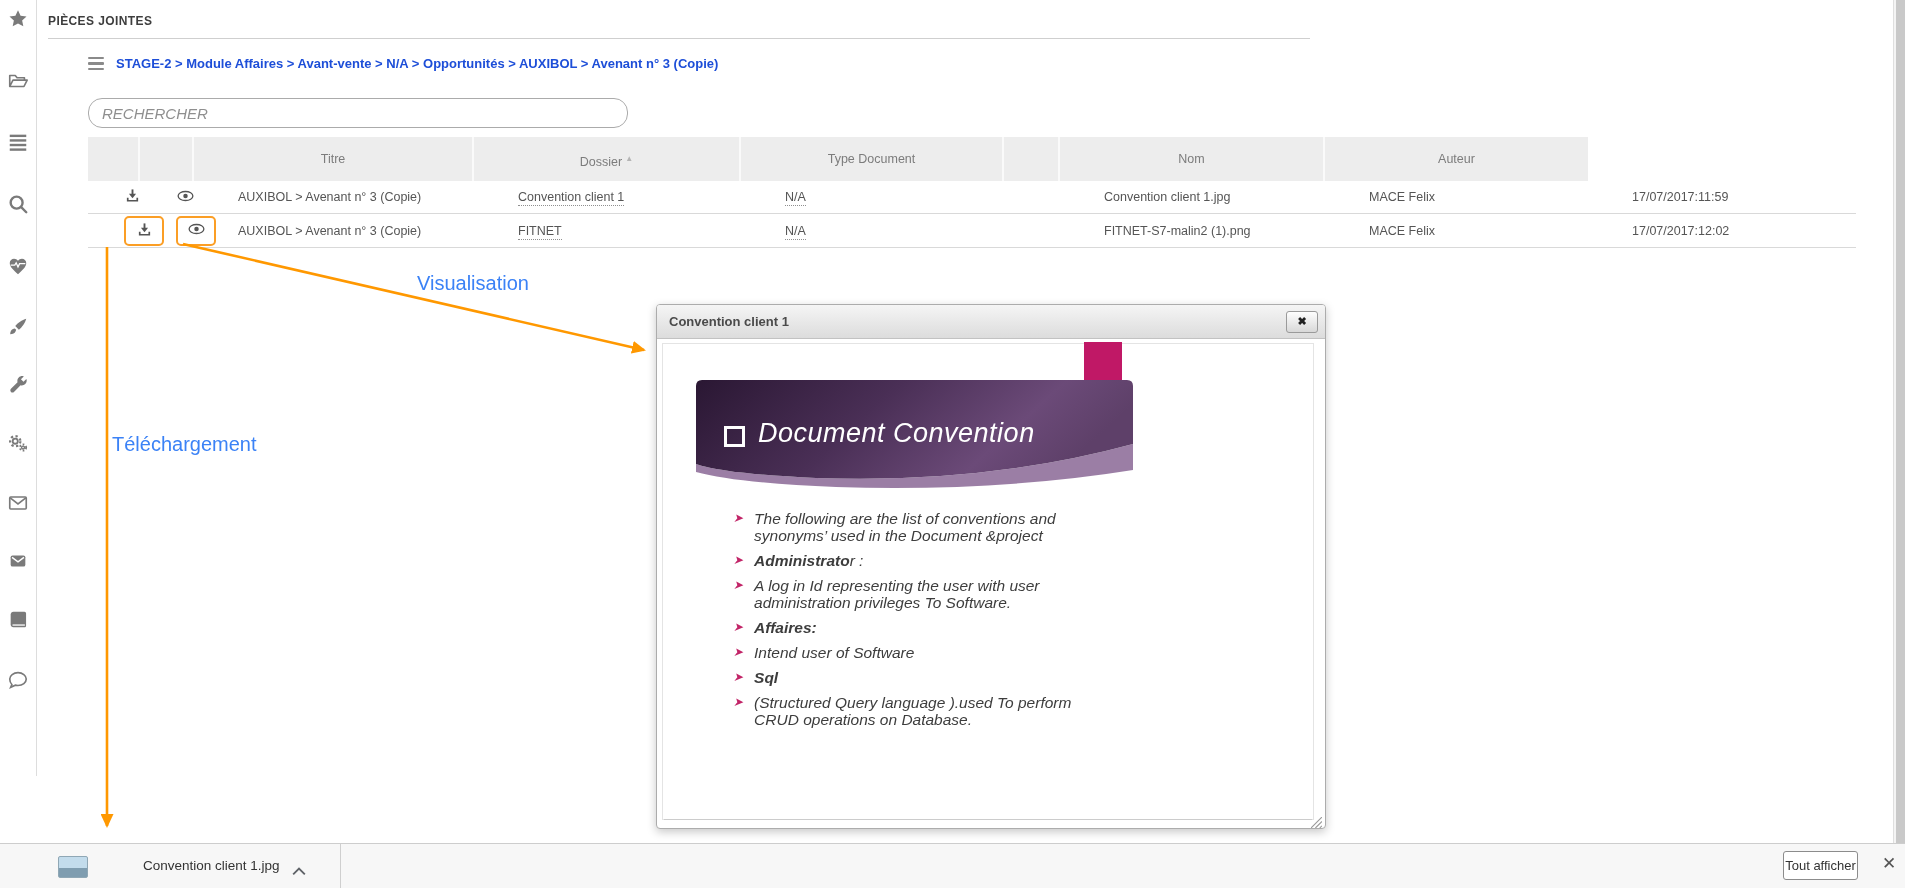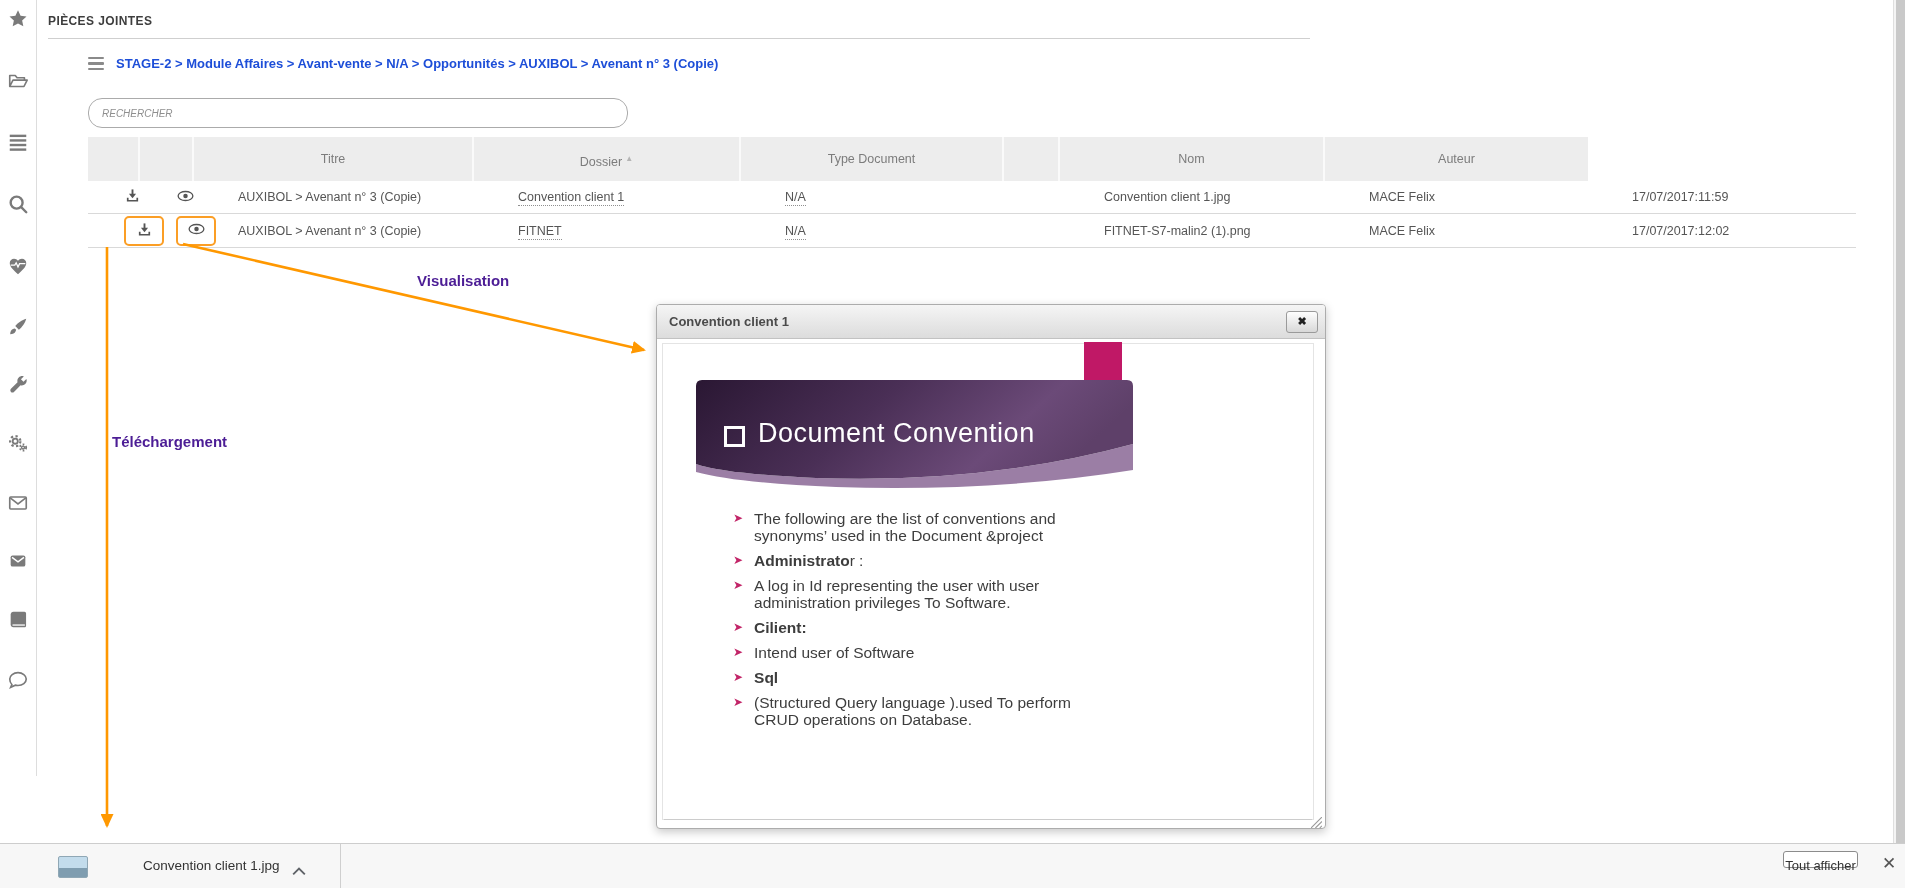--- a/index.html
+++ b/index.html
@@ -14,21 +14,21 @@
   .page-title{position:absolute;left:48px;top:14px;font-size:12px;font-weight:bold;color:#3e3e3e;letter-spacing:.4px;}
   .title-rule{position:absolute;left:48px;top:38px;width:1262px;border-top:1px solid #cfcfcf;}
   .breadcrumb{position:absolute;left:88px;top:56px;display:flex;align-items:center;gap:12px;}
   .hamburger{width:16px;height:13px;display:flex;flex-direction:column;justify-content:space-between;cursor:pointer;}
   .hamburger span{display:block;height:2.4px;background:#8a8a8a;border-radius:1px;}
   .crumb-text{font-size:13px;font-weight:bold;color:#1d4ed8;white-space:nowrap;}
 
   
   .search-input{position:absolute;left:88px;top:98px;width:540px;height:30px;box-sizing:border-box;
     border:1px solid #ababab;border-radius:14px;padding:14px 13px;font-family:"Liberation Sans",sans-serif;
-    font-style:italic;font-size:10px;color:#444;outline:none;background:#fff;}
+    font-style:italic;font-size:15px;color:#444;outline:none;background:#fff;}
   .search-input::placeholder{color:#8f8f8f;font-style:italic;}
 
   
   .table{position:absolute;left:88px;top:137px;width:1768px;font-size:12.5px;color:#555;}
   .tr{display:grid;grid-template-columns:52px 54px 280px 267px 263px 56px 265px 263px 268px;align-items:center;}
   .th{background:#ededed;color:#7c7c7c;text-align:center;height:44px;line-height:44px;
       border-right:2px solid #fafafa;white-space:nowrap;overflow:hidden;}
   .th:last-child{border-right:none;}
   .row{border-bottom:1px solid #d9d9d9;}
   .row1{height:32px;}
@@ -36,34 +36,34 @@
   .td{padding-left:8px;white-space:nowrap;margin-left:36px;}
   .td.c{text-align:center;padding-left:0;}
   .link{border-bottom:1px dotted #8f8f8f;padding-bottom:1px;cursor:pointer;}
   .sort-caret{font-size:8px;color:#b5b5b5;vertical-align:super;margin-left:3px;}
   .orange-box{display:inline-flex;align-items:center;justify-content:center;width:36px;height:26px;
       border:2px solid #fb9e25;border-radius:5px;background:#fff;}
   .rowicon{display:inline-block;vertical-align:middle;cursor:pointer;}
 
   
   .annot-overlay{position:absolute;left:0;top:0;pointer-events:none;z-index:60;}
-  .annot-label{position:absolute;color:#4c1d95;font-weight:bold;font-size:15px;z-index:60;white-space:nowrap;}
+  .annot-label{position:absolute;color:#3b82f6;font-weight:normal;font-size:20px;z-index:60;white-space:nowrap;}
   #lbl-vis{left:417px;top:272px;}
   #lbl-tel{left:112px;top:433px;}
 
   
   .modal{position:absolute;left:656px;top:304px;width:670px;height:525px;box-sizing:border-box;background:#fff;
      border:1px solid #acacac;border-radius:4px;box-shadow:0 3px 10px rgba(0,0,0,.22);z-index:40;}
   .modal-titlebar{height:33px;background:linear-gradient(#f5f5f5,#dcdcdc);border-bottom:1px solid #c2c2c2;
      border-radius:3px 3px 0 0;position:relative;}
   .modal-title{line-height:33px;padding-left:12px;font-size:13px;font-weight:bold;color:#4a4a4a;}
   .modal-close{position:absolute;right:7px;top:6px;width:30px;height:20px;border:1px solid #9a9a9a;border-radius:3px;
      background:linear-gradient(#fefefe,#d8d8d8);font-size:11px;font-weight:bold;color:#222;text-align:center;
      line-height:19px;cursor:pointer;}
-  .modal-content{position:relative;height:489px;}
+  .modal-content{position:relative;height:489px;font-style:italic;}
   .doc-frame{position:absolute;left:5px;top:4px;right:11px;bottom:8px;border:1px solid #e4e4e4;}
   .accent-rect{position:absolute;left:427px;top:3px;width:38px;height:78px;background:#c01866;}
   .banner{position:absolute;left:39px;top:41px;width:437px;height:112px;}
   .banner-sq{position:absolute;left:67px;top:87px;width:15px;height:15px;border:3px solid #fff;}
   .banner-title{position:absolute;left:101px;top:79px;font-size:27px;color:#fff;letter-spacing:.5px;font-weight:400;white-space:nowrap;}
   .bullets{position:absolute;left:76px;top:171px;width:384px;margin:0;padding:0;list-style:none;}
   .bullets li{display:flex;margin-bottom:8px;line-height:1.1;}
   .blt{color:#c22568;font-size:12px;margin-right:11px;padding-top:2px;flex:0 0 auto;}
   .btxt{font-size:15.5px;color:#3d3d3d;}
   .scroll-hint{position:absolute;left:7px;right:13px;bottom:8px;border-top:1px solid #ccc;}
@@ -75,21 +75,21 @@
 
   
   .download-bar{position:absolute;left:0;top:843px;width:1905px;height:45px;background:#f7f7f7;
      border-top:1px solid #cdcdcd;box-sizing:border-box;}
   .dl-chip{position:absolute;left:0;top:0;height:44px;cursor:pointer;}
   .dl-thumb{position:absolute;left:58px;top:12px;width:28px;height:20px;border:1px solid #8fa7b5;border-radius:2px;
      background:linear-gradient(#c3dcec 55%,#7f9db0 55%);}
   .dl-name{position:absolute;left:143px;top:0;line-height:44px;font-size:13.5px;color:#333;white-space:nowrap;}
   .dl-caret{position:absolute;left:292px;top:18px;width:14px;height:9px;cursor:pointer;}
   .dl-sep{position:absolute;left:340px;top:0;height:44px;border-left:1px solid #cfcfcf;}
-  .show-all-btn{position:absolute;left:1783px;top:7px;width:75px;height:17px;background:#fff;border:1px solid #8c8c8c;
+  .show-all-btn{position:absolute;left:1783px;top:7px;width:75px;height:29px;background:#fff;border:1px solid #8c8c8c;
      border-radius:3px;font-size:13px;color:#333;text-align:center;line-height:27px;cursor:pointer;box-sizing:border-box;}
   .bar-close{position:absolute;left:1882px;top:9px;font-size:17px;color:#555;cursor:pointer;}
 </style>
 </head>
 <body>
 
 <div id="app">
 
   <div class="sidebar">
     <span class="side-icon" style="top:8px"><svg viewBox="0 0 24 24">
@@ -252,21 +252,21 @@
         <li>
             <span class="blt">➤</span>
             <span class="btxt"><b>Administrato</b><span>r :</span></span>
           </li>
         <li>
             <span class="blt">➤</span>
             <span class="btxt"><b></b><span>A log in Id representing the user with user administration privileges To Software.</span></span>
           </li>
         <li>
             <span class="blt">➤</span>
-            <span class="btxt"><b>Cilient:</b><span></span></span>
+            <span class="btxt"><b>Affaires:</b><span></span></span>
           </li>
         <li>
             <span class="blt">➤</span>
             <span class="btxt"><b></b><span>Intend user of Software</span></span>
           </li>
         <li>
             <span class="blt">➤</span>
             <span class="btxt"><b>Sql</b><span></span></span>
           </li>
         <li>

